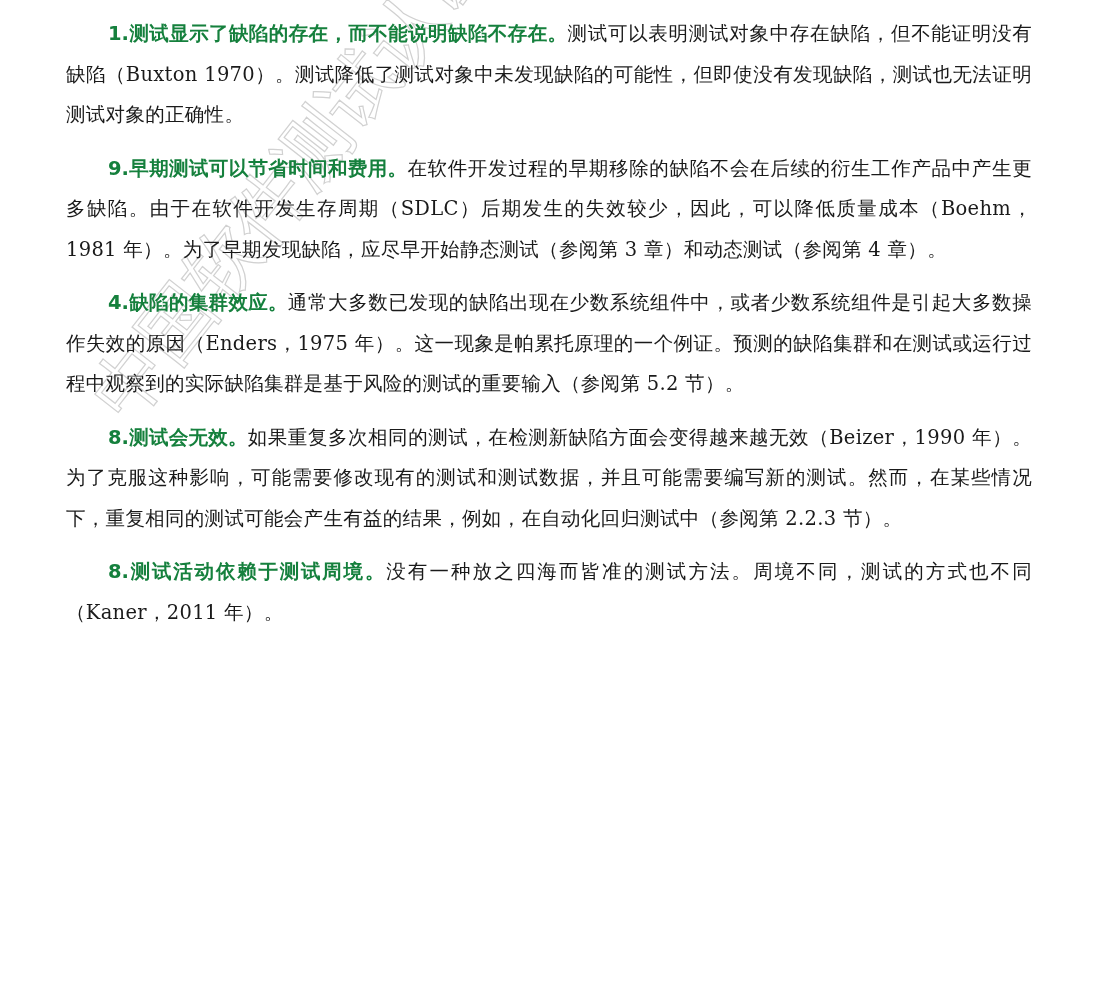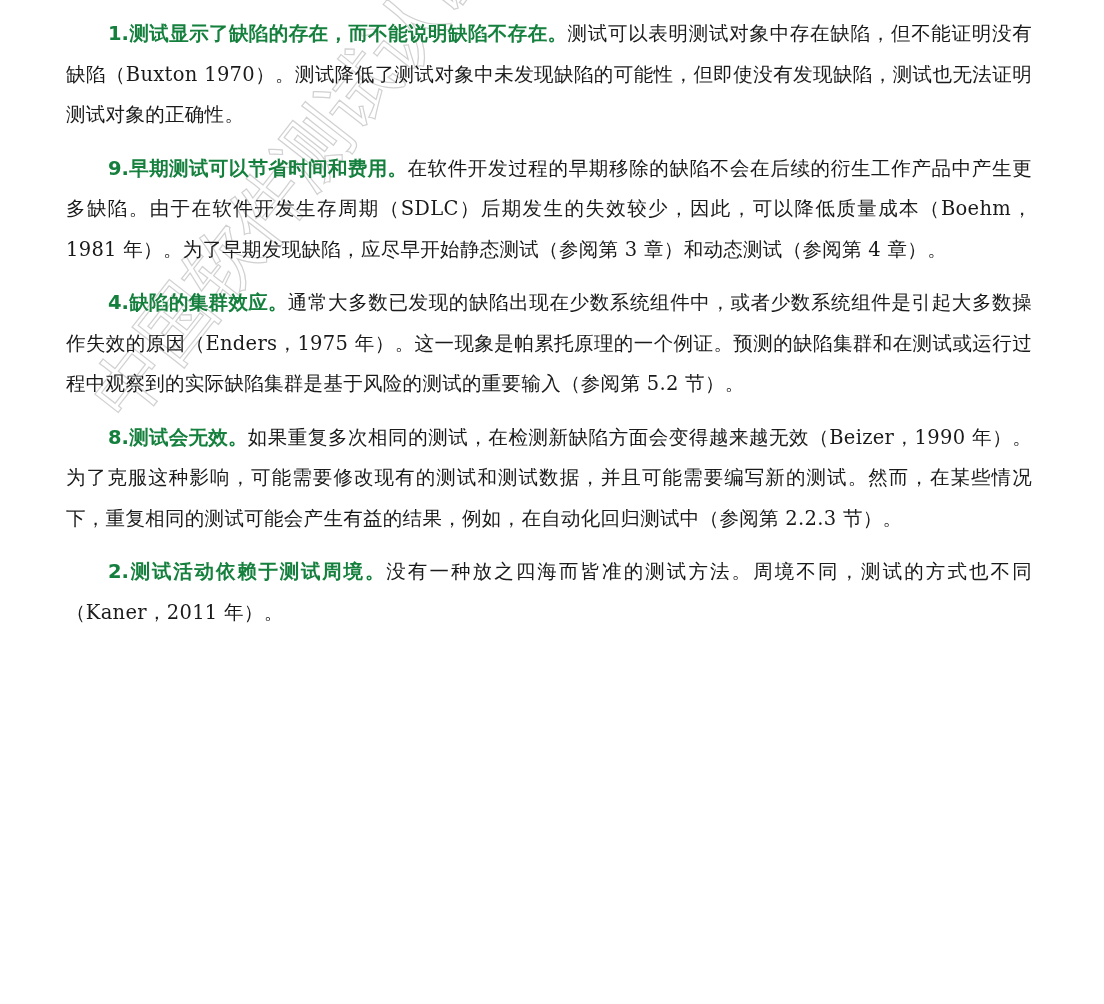--- a/index.html
+++ b/index.html
@@ -18,14 +18,14 @@
 </head>
 <body>
 
 <div class="watermark">中国软件测试认证委员会（CSTQB</div>
 
 <div class="page">
   <p class="para"><span class="lead">1.测试显示了缺陷的存在，而不能说明缺陷不存在。</span><span>测试可以表明测试对象中存在缺陷，但不能证明没有缺陷（Buxton 1970）。测试降低了测试对象中未发现缺陷的可能性，但即使没有发现缺陷，测试也无法证明测试对象的正确性。</span></p>
   <p class="para"><span class="lead">9.早期测试可以节省时间和费用。</span><span>在软件开发过程的早期移除的缺陷不会在后续的衍生工作产品中产生更多缺陷。由于在软件开发生存周期（SDLC）后期发生的失效较少，因此，可以降低质量成本（Boehm，1981 年）。为了早期发现缺陷，应尽早开始静态测试（参阅第 3 章）和动态测试（参阅第 4 章）。</span></p>
   <p class="para"><span class="lead">4.缺陷的集群效应。</span><span>通常大多数已发现的缺陷出现在少数系统组件中，或者少数系统组件是引起大多数操作失效的原因（Enders，1975 年）。这一现象是帕累托原理的一个例证。预测的缺陷集群和在测试或运行过程中观察到的实际缺陷集群是基于风险的测试的重要输入（参阅第 5.2 节）。</span></p>
   <p class="para"><span class="lead">8.测试会无效。</span><span>如果重复多次相同的测试，在检测新缺陷方面会变得越来越无效（Beizer，1990 年）。为了克服这种影响，可能需要修改现有的测试和测试数据，并且可能需要编写新的测试。然而，在某些情况下，重复相同的测试可能会产生有益的结果，例如，在自动化回归测试中（参阅第 2.2.3 节）。</span></p>
-  <p class="para"><span class="lead">2.测试活动依赖于测试周境。</span><span>没有一种放之四海而皆准的测试方法。周境不同，测试的方式也不同（Kaner，2011 年）。</span></p>
+  <p class="para"><span class="lead">8.测试活动依赖于测试周境。</span><span>没有一种放之四海而皆准的测试方法。周境不同，测试的方式也不同（Kaner，2011 年）。</span></p>
 </div>
 
 </body></html>

